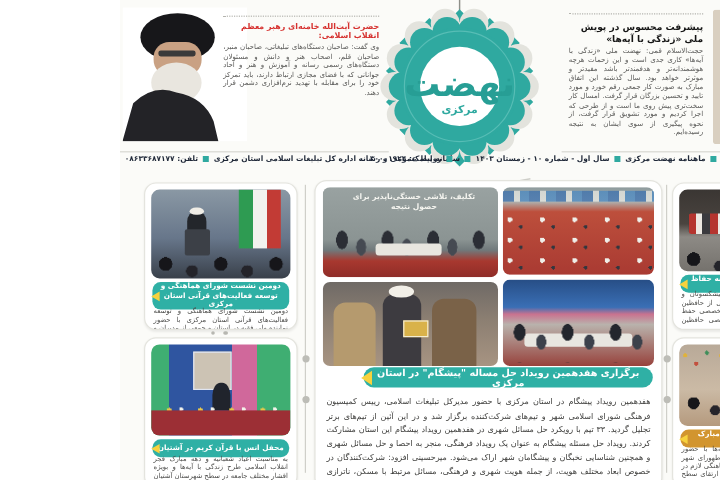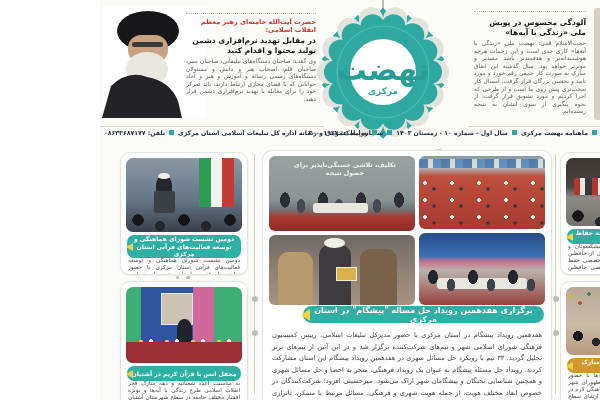--- a/index.html
+++ b/index.html
@@ -156,21 +156,20 @@
       <ellipse cx="46" cy="25" rx="31" ry="20" fill="#17171a"></ellipse>
       <rect x="26" y="29" width="40" height="28" rx="13" fill="#c9a183"></rect>
       <rect x="30" y="36" width="31" height="5" rx="2" fill="#3a3a3a"></rect>
       <ellipse cx="45" cy="63" rx="21" ry="17" fill="#e9e6df"></ellipse>
       <path d="M0 112 L9 80 Q26 64 45 71 Q68 75 76 95 L80 112 Z" fill="#232327"></path>
     </svg>
   </div>
 
   <div class="quote" id="quote-left">
     <div class="kicker">حضرت آیت‌الله خامنه‌ای رهبر معظم انقلاب اسلامی:</div>
-    <div class="qtitle">در مقابل تهدید نرم‌افزاری دشمن تولید محتوا و اقدام کنید</div>
     <div class="qbody">وی گفت: صاحبان دستگاه‌های تبلیغاتی، صاحبان منبر، صاحبان قلم، اصحاب هنر و دانش و مسئولان دستگاه‌های رسمی رسانه و آموزش و هنر و آحاد جوانانی که با فضای مجازی ارتباط دارند، باید تمرکز خود را برای مقابله با تهدید نرم‌افزاری دشمن قرار دهند.</div>
   </div>
 
   <div id="logo-wrap">
     <svg id="logo-flower" viewBox="0 0 150 166" width="150" height="166">
       <rect x="74.4" y="0" width="1.2" height="9" fill="#8f8f89"></rect>
       <rect x="71.8" y="9" width="6.4" height="6.4" fill="#2fa9a0" transform="rotate(45 75 12.2)"></rect>
       <g id="petals">
           <rect x="128.14581890654577" y="81.50621416946623" width="6.8" height="6.8" fill="#2fa9a0" transform="rotate(45 131.54581890654578 84.90621416946624)"></rect>
           <rect x="116.94622598314572" y="104.76240850780653" width="6.8" height="6.8" fill="#2fa9a0" transform="rotate(45 120.34622598314573 108.16240850780653)"></rect>
@@ -220,21 +219,21 @@
       <circle cx="75" cy="72" r="33" fill="#ffffff"></circle>
       <text id="logo-word" x="75" y="80" text-anchor="middle">نهضت</text>
       <text id="logo-sub" x="75" y="94" text-anchor="middle">مرکزی</text>
       <rect x="71.8" y="131" width="6.4" height="6.4" fill="#2fa9a0" transform="rotate(45 75 134.2)"></rect>
       <path d="M16 152 Q 75 161 134 149" stroke="#cfcfc9" stroke-width="1.2" fill="none"></path>
       <path d="M40 156 Q 75 163 110 155" stroke="#dddDd7" stroke-width="1" fill="none"></path>
     </svg>
   </div>
 
   <div class="quote" id="quote-right">
-    <div class="qtitle">آلودگی محسوس در پویش ملی «زندگی با آیه‌ها»</div>
+    <div class="qtitle">پیشرفت محسوس در پویش ملی «زندگی با آیه‌ها»</div>
     <div class="qbody">حجت‌الاسلام قمی: نهضت ملی «زندگی با آیه‌ها» کاری جدی است و این زحمات هرچه هوشمندانه‌تر و هدفمندتر باشد مفیدتر و موثرتر خواهد بود. سال گذشته این اتفاق مبارک به صورت کار جمعی رقم خورد و مورد تایید و تحسین بزرگان قرار گرفت. امسال کار سخت‌تری پیش روی ما است و از طرحی که اجرا کردیم و مورد تشویق قرار گرفت، از نحوه پیگیری از سوی ایشان به نتیجه رسیده‌ایم.</div>
   </div>
 
   <div class="portrait" id="chief-photo">
     <svg viewBox="0 0 104 112" width="104" height="112">
       <rect width="104" height="112" fill="#d9cfc0"></rect>
       <ellipse cx="54" cy="27" rx="33" ry="21" fill="#f4f2ec"></ellipse>
       <ellipse cx="54" cy="24" rx="30" ry="16" fill="#eae8e0"></ellipse>
       <rect x="36" y="33" width="36" height="30" rx="14" fill="#c9a183"></rect>
       <rect x="39" y="42" width="30" height="6" rx="2" fill="#4a4038"></rect>

